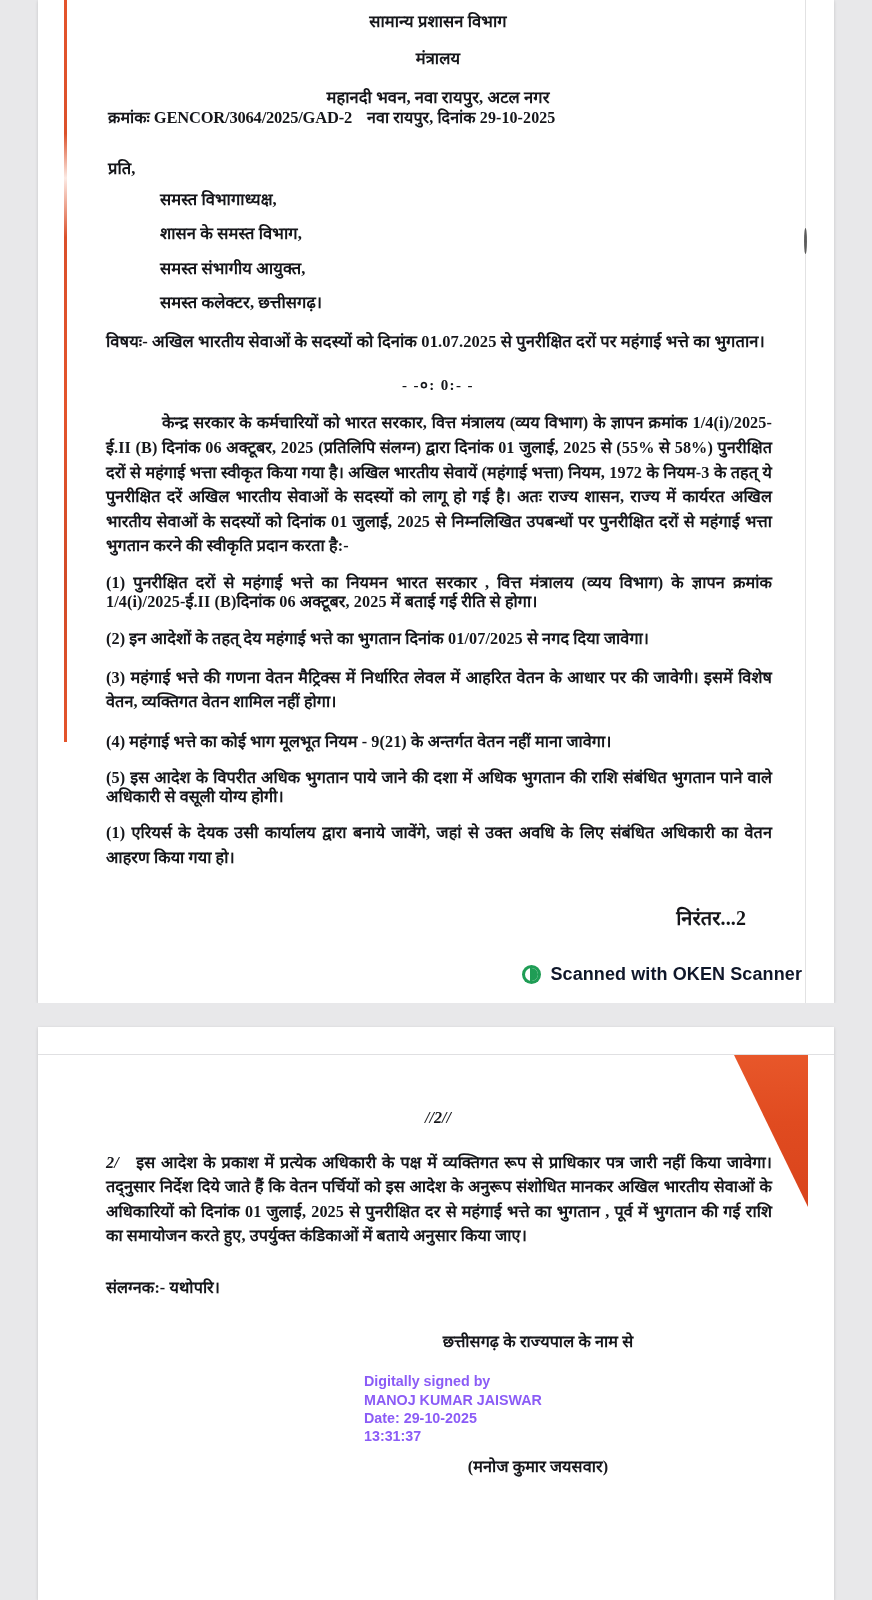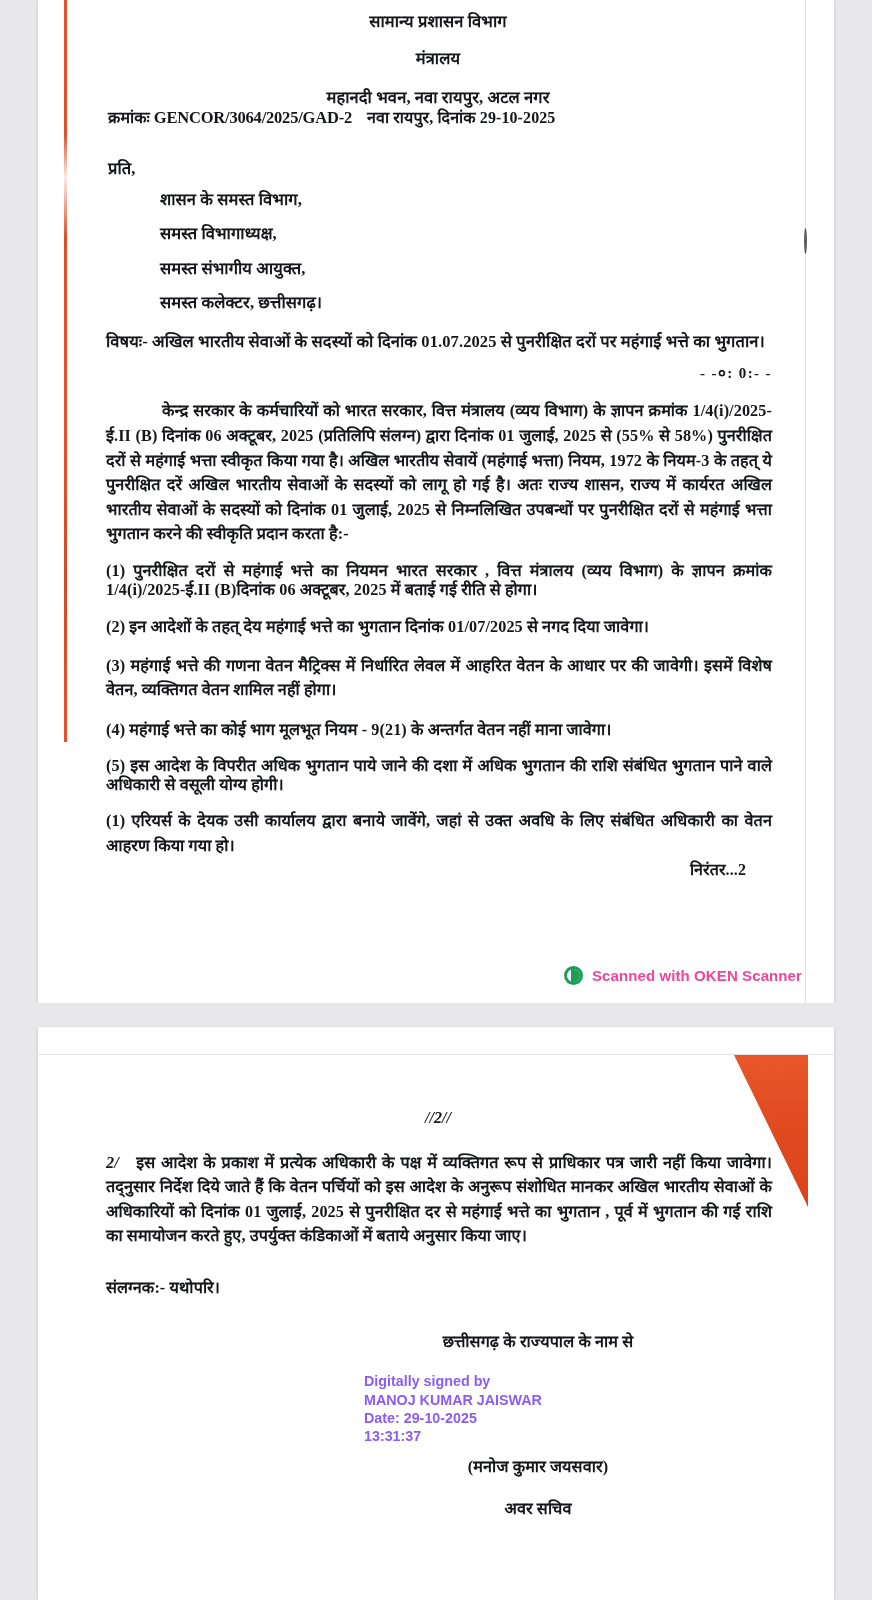--- a/index.html
+++ b/index.html
@@ -147,22 +147,22 @@
 
   .subject-block {
     margin-top: 10px;
     font-size: 16.5px;
     font-weight: 600;
     line-height: 1.48;
     padding-left: 2px;
   }
 
   .separator {
-    margin-top: 8px;
-    text-align: right;
+    margin-top: 20px;
+    text-align: center;
     font-size: 15px;
     font-weight: 700;
     letter-spacing: 1.4px;
   }
 
   .para {
     margin-top: 17px;
     font-size: 16.2px;
     font-weight: 600;
     line-height: 1.52;
@@ -177,22 +177,23 @@
     font-size: 16.2px;
     font-weight: 600;
     line-height: 1.38;
     text-align: justify;
     padding-left: 2px;
   }
   .clause.tight { line-height: 1.16; }
   .clause.loose { line-height: 1.5; }
 
   .continue-note {
+    margin-top: 34px;
     text-align: right;
-    font-size: 16px;
+    font-size: 20px;
     font-weight: 600;
     padding-right: 26px;
   }
 
   
   .watermark {
     position: absolute;
     left: 0; right: 0;
     bottom: 18px;
     display: flex;
@@ -220,23 +221,23 @@
   .oken-mark::after {
     content: "";
     position: absolute;
     left: 7.5px; top: 3px;
     width: 8.5px; height: 13px;
     border-radius: 0 7px 7px 0;
     background: #1f9d55;
   }
   .watermark-text {
     font-family: "Liberation Sans", "DejaVu Sans", sans-serif;
-    font-size: 15px;
-    font-weight: 600;
-    color: #ec4899;
+    font-size: 18px;
+    font-weight: 600;
+    color: #0f172a;
     letter-spacing: 0.1px;
   }
 
   
   .page-no {
     margin-top: 82px;
     text-align: center;
     font-size: 16px;
     font-weight: 600;
     font-style: italic;
@@ -307,22 +308,22 @@
 
     <div class="ref-row">
       <span class="ref-label hindi">क्रमांकः</span>
       <span class="ref-number">GENCOR/3064/2025/GAD-2</span>
       <span class="ref-place hindi">नवा रायपुर, दिनांक 29-10-2025</span>
     </div>
 
     <div class="to-label hindi">प्रति,</div>
 
     <ul class="addressee-list">
+      <li class="hindi">समस्त विभागाध्यक्ष,</li>
       <li class="hindi">शासन के समस्त विभाग,</li>
-      <li class="hindi">समस्त विभागाध्यक्ष,</li>
       <li class="hindi">समस्त संभागीय आयुक्त,</li>
       <li class="hindi">समस्त कलेक्टर, छत्तीसगढ़।</li>
     </ul>
 
     <div class="subject-block hindi">विषयः- अखिल भारतीय सेवाओं के सदस्यों को दिनांक 01.07.2025 से पुनरीक्षित दरों पर महंगाई भत्ते का भुगतान।</div>
 
     <div class="separator">- -०: 0:- -</div>
 
     <div class="para indent hindi">केन्द्र सरकार के कर्मचारियों को भारत सरकार, वित्त मंत्रालय (व्यय विभाग) के ज्ञापन क्रमांक 1/4(i)/2025-ई.II (B) दिनांक 06 अक्टूबर, 2025 (प्रतिलिपि संलग्न) द्वारा दिनांक 01 जुलाई, 2025 से (55% से 58%) पुनरीक्षित दरों से महंगाई भत्ता स्वीकृत किया गया है। अखिल भारतीय सेवायें (महंगाई भत्ता) नियम, 1972 के नियम-3 के तहत् ये पुनरीक्षित दरें अखिल भारतीय सेवाओं के सदस्यों को लागू हो गई है। अतः राज्य शासन, राज्य में कार्यरत अखिल भारतीय सेवाओं के सदस्यों को दिनांक 01 जुलाई, 2025 से निम्नलिखित उपबन्धों पर पुनरीक्षित दरों से महंगाई भत्ता भुगतान करने की स्वीकृति प्रदान करता है:-</div>
 
@@ -372,18 +373,17 @@
 
       <div class="digital-sig">
         <div>Digitally signed by</div>
         <div>MANOJ KUMAR JAISWAR</div>
         <div>Date: 29-10-2025</div>
         <div>13:31:37</div>
       </div>
 
       <div class="sign-name hindi">(मनोज कुमार जयसवार)</div>
 
-      <div class="sign-desig hindi">अवर सचिव</div>
 
 
     </div>
   </div>
 </div>
 
 </body></html>

